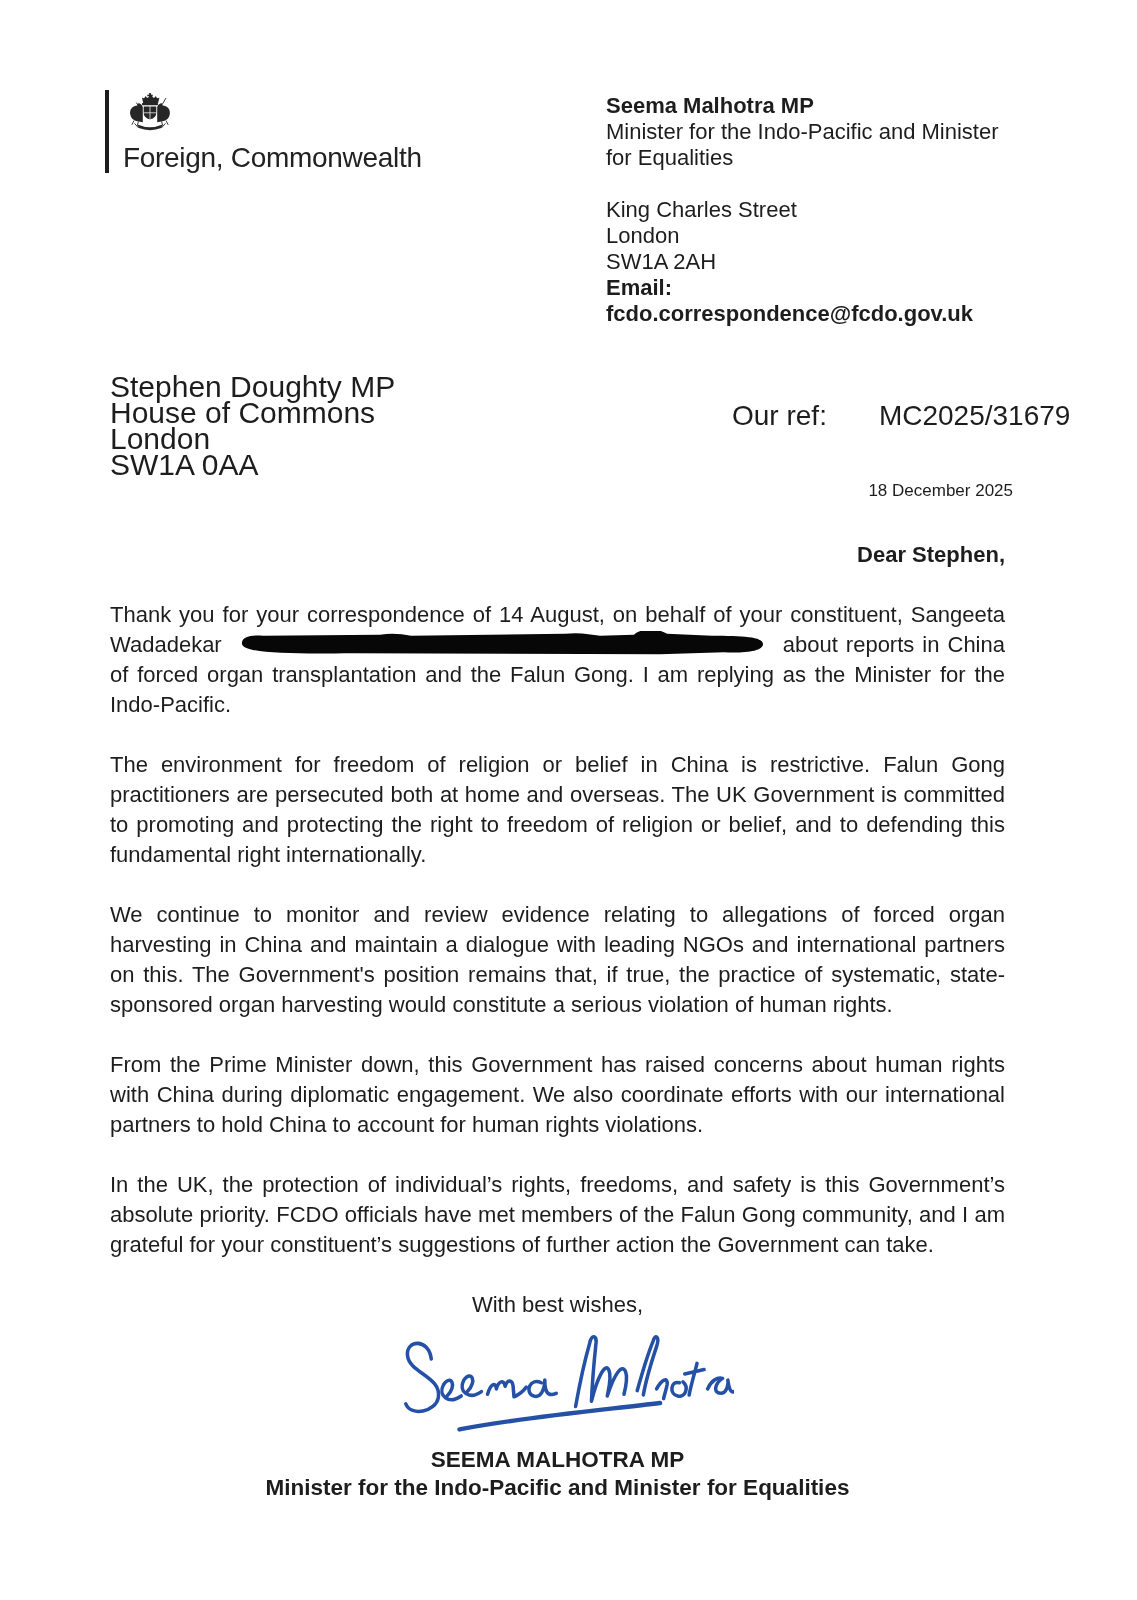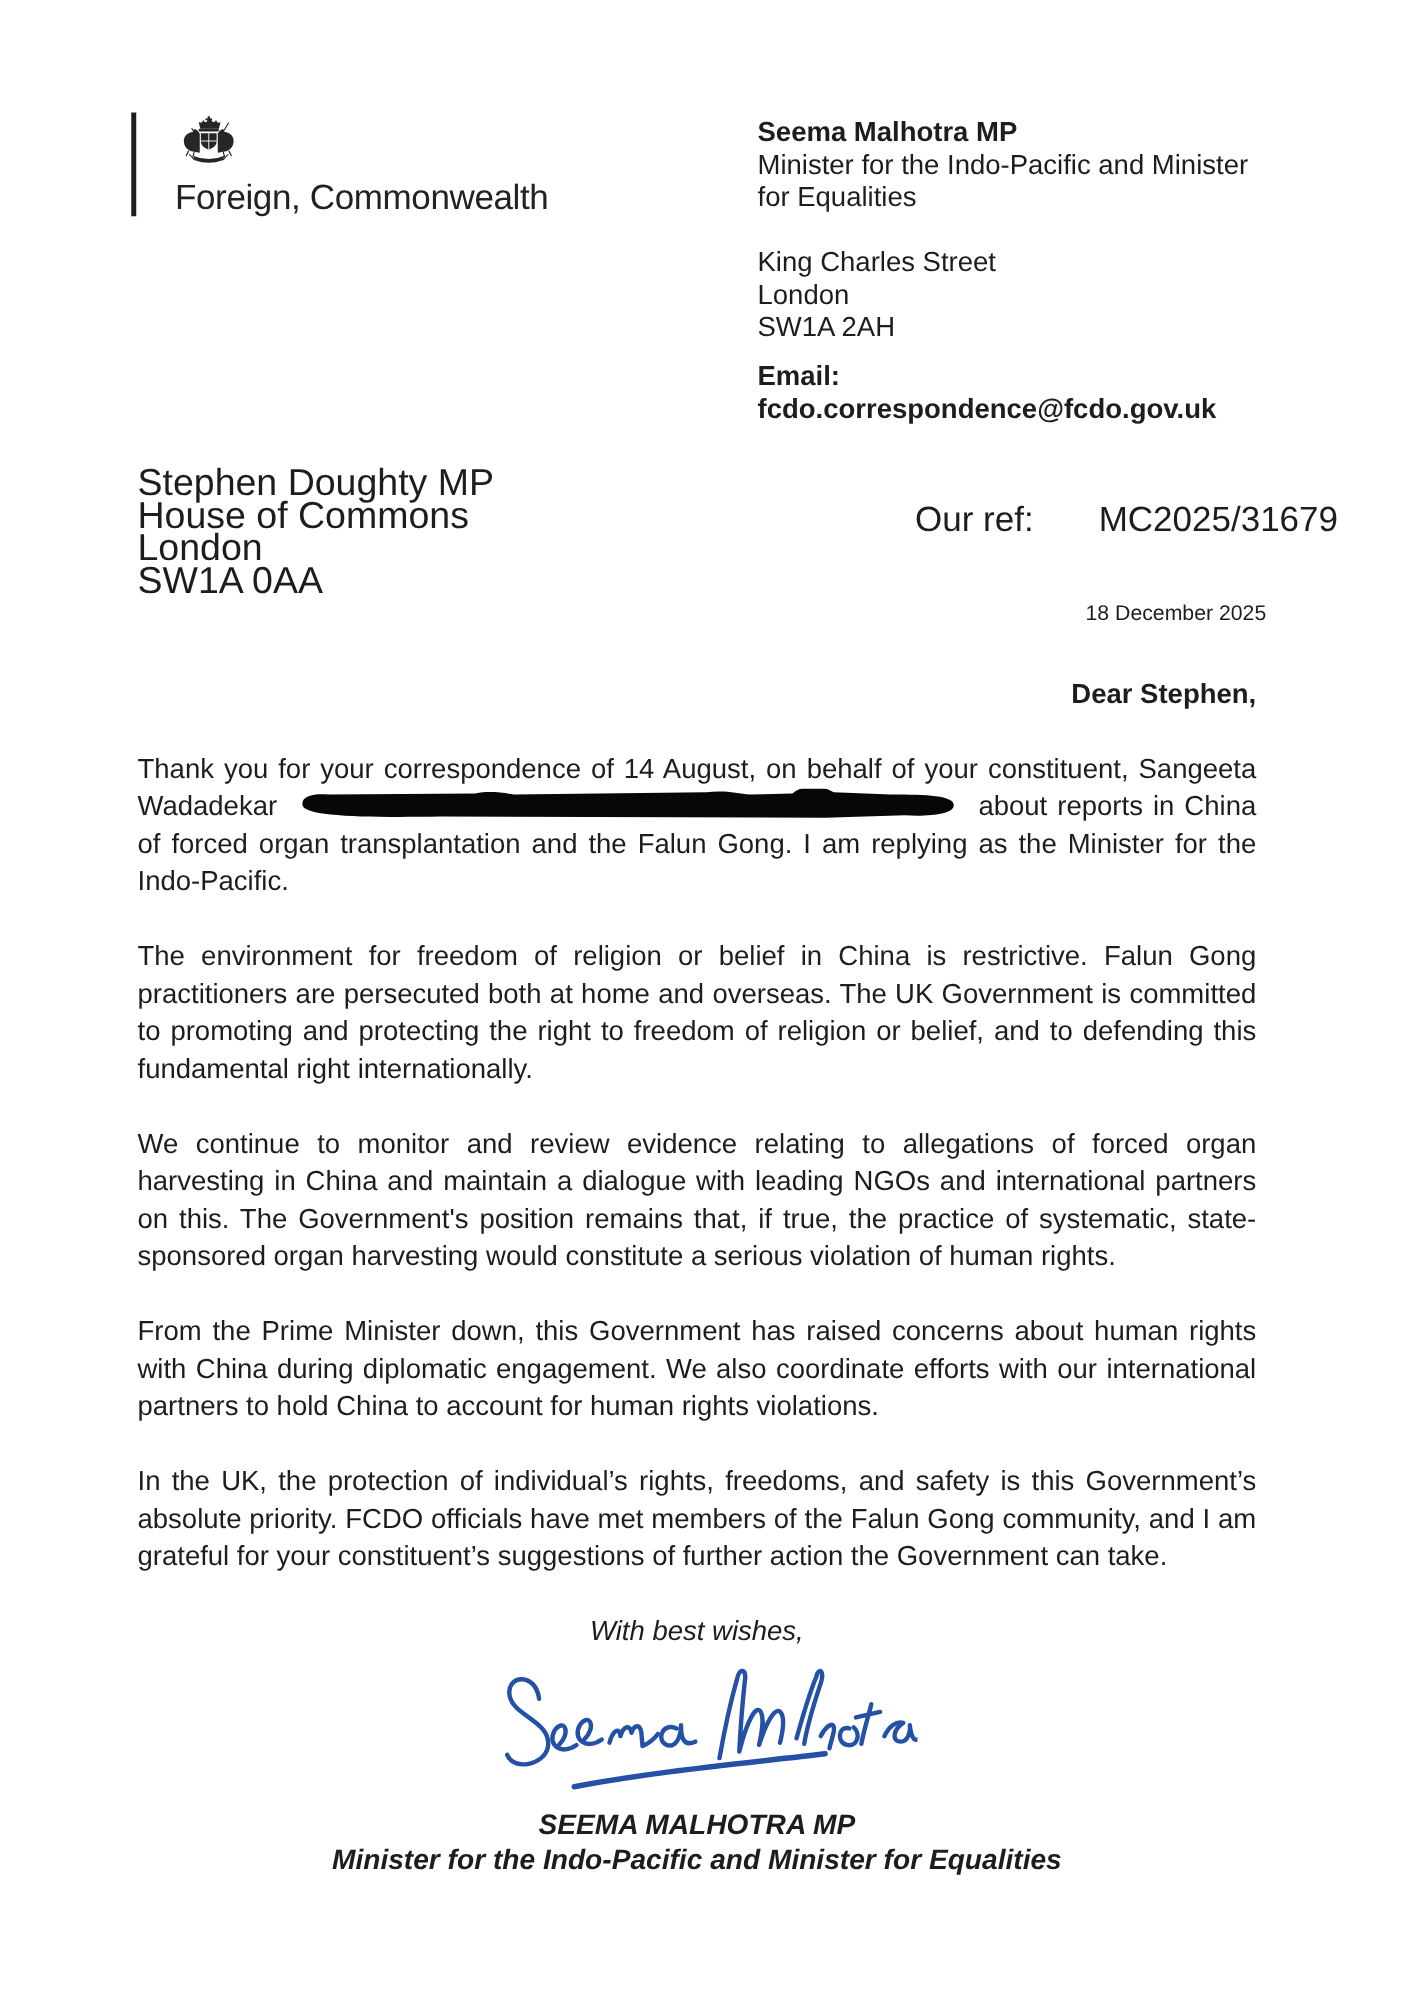--- a/index.html
+++ b/index.html
@@ -9,34 +9,34 @@
     margin:0 auto;
     background:#ffffff;
     font-family:"Liberation Sans","DejaVu Sans",sans-serif;
     color:#1d1d1d;
     overflow:hidden;
   }
   
   .logo{
     position:absolute;left:105px;top:90px;
     border-left:4px solid #1d1d1d;
-    padding-left:31px;
+    padding-left:14px;
   }
   .crest{display:block;margin:2px 0 4px 0;}
   .logo-text{
     font-size:28px;line-height:30px;letter-spacing:-0.3px;color:#222;
   }
   
   .sender{
     position:absolute;left:606px;top:93px;width:408px;
     font-size:22px;line-height:26px;
   }
   .sender .name{font-weight:bold;}
   .sender .title{margin-bottom:26px;}
-  .sender .addr{margin-bottom:13px;}
+  .sender .addr{}
   .sender .email-label,.sender .email{font-weight:bold;}
   
   .recipient{
     position:absolute;left:110px;top:374px;
     font-size:30px;line-height:26px;
   }
   .ref-row{
     position:absolute;left:732px;top:400px;
     font-size:28px;white-space:nowrap;
   }
@@ -51,21 +51,21 @@
     font-size:22px;line-height:30px;
   }
   .letter-body p{margin:0 0 30px 0;text-align:justify;}
   .letter-body p.salutation{text-align:right;font-weight:bold;}
   .redaction{
     display:inline-block;width:545px;height:25px;
     vertical-align:-4px;line-height:0;
   }
   .redaction svg{display:block;width:100%;height:100%;}
   
-  .closing{ text-align:center;margin:0;font-style:italic; }
+  .closing{ text-align:center;margin:0; }
   .closing .valediction{
     display:block;font-size:22px;line-height:30px;margin-bottom:0;
   }
   .signature{display:block;margin:2px auto 6px auto;}
   .signoff{
     text-align:center;font-weight:bold;
     font-size:22.5px;line-height:28px;
   }
 </style>
 </head>

